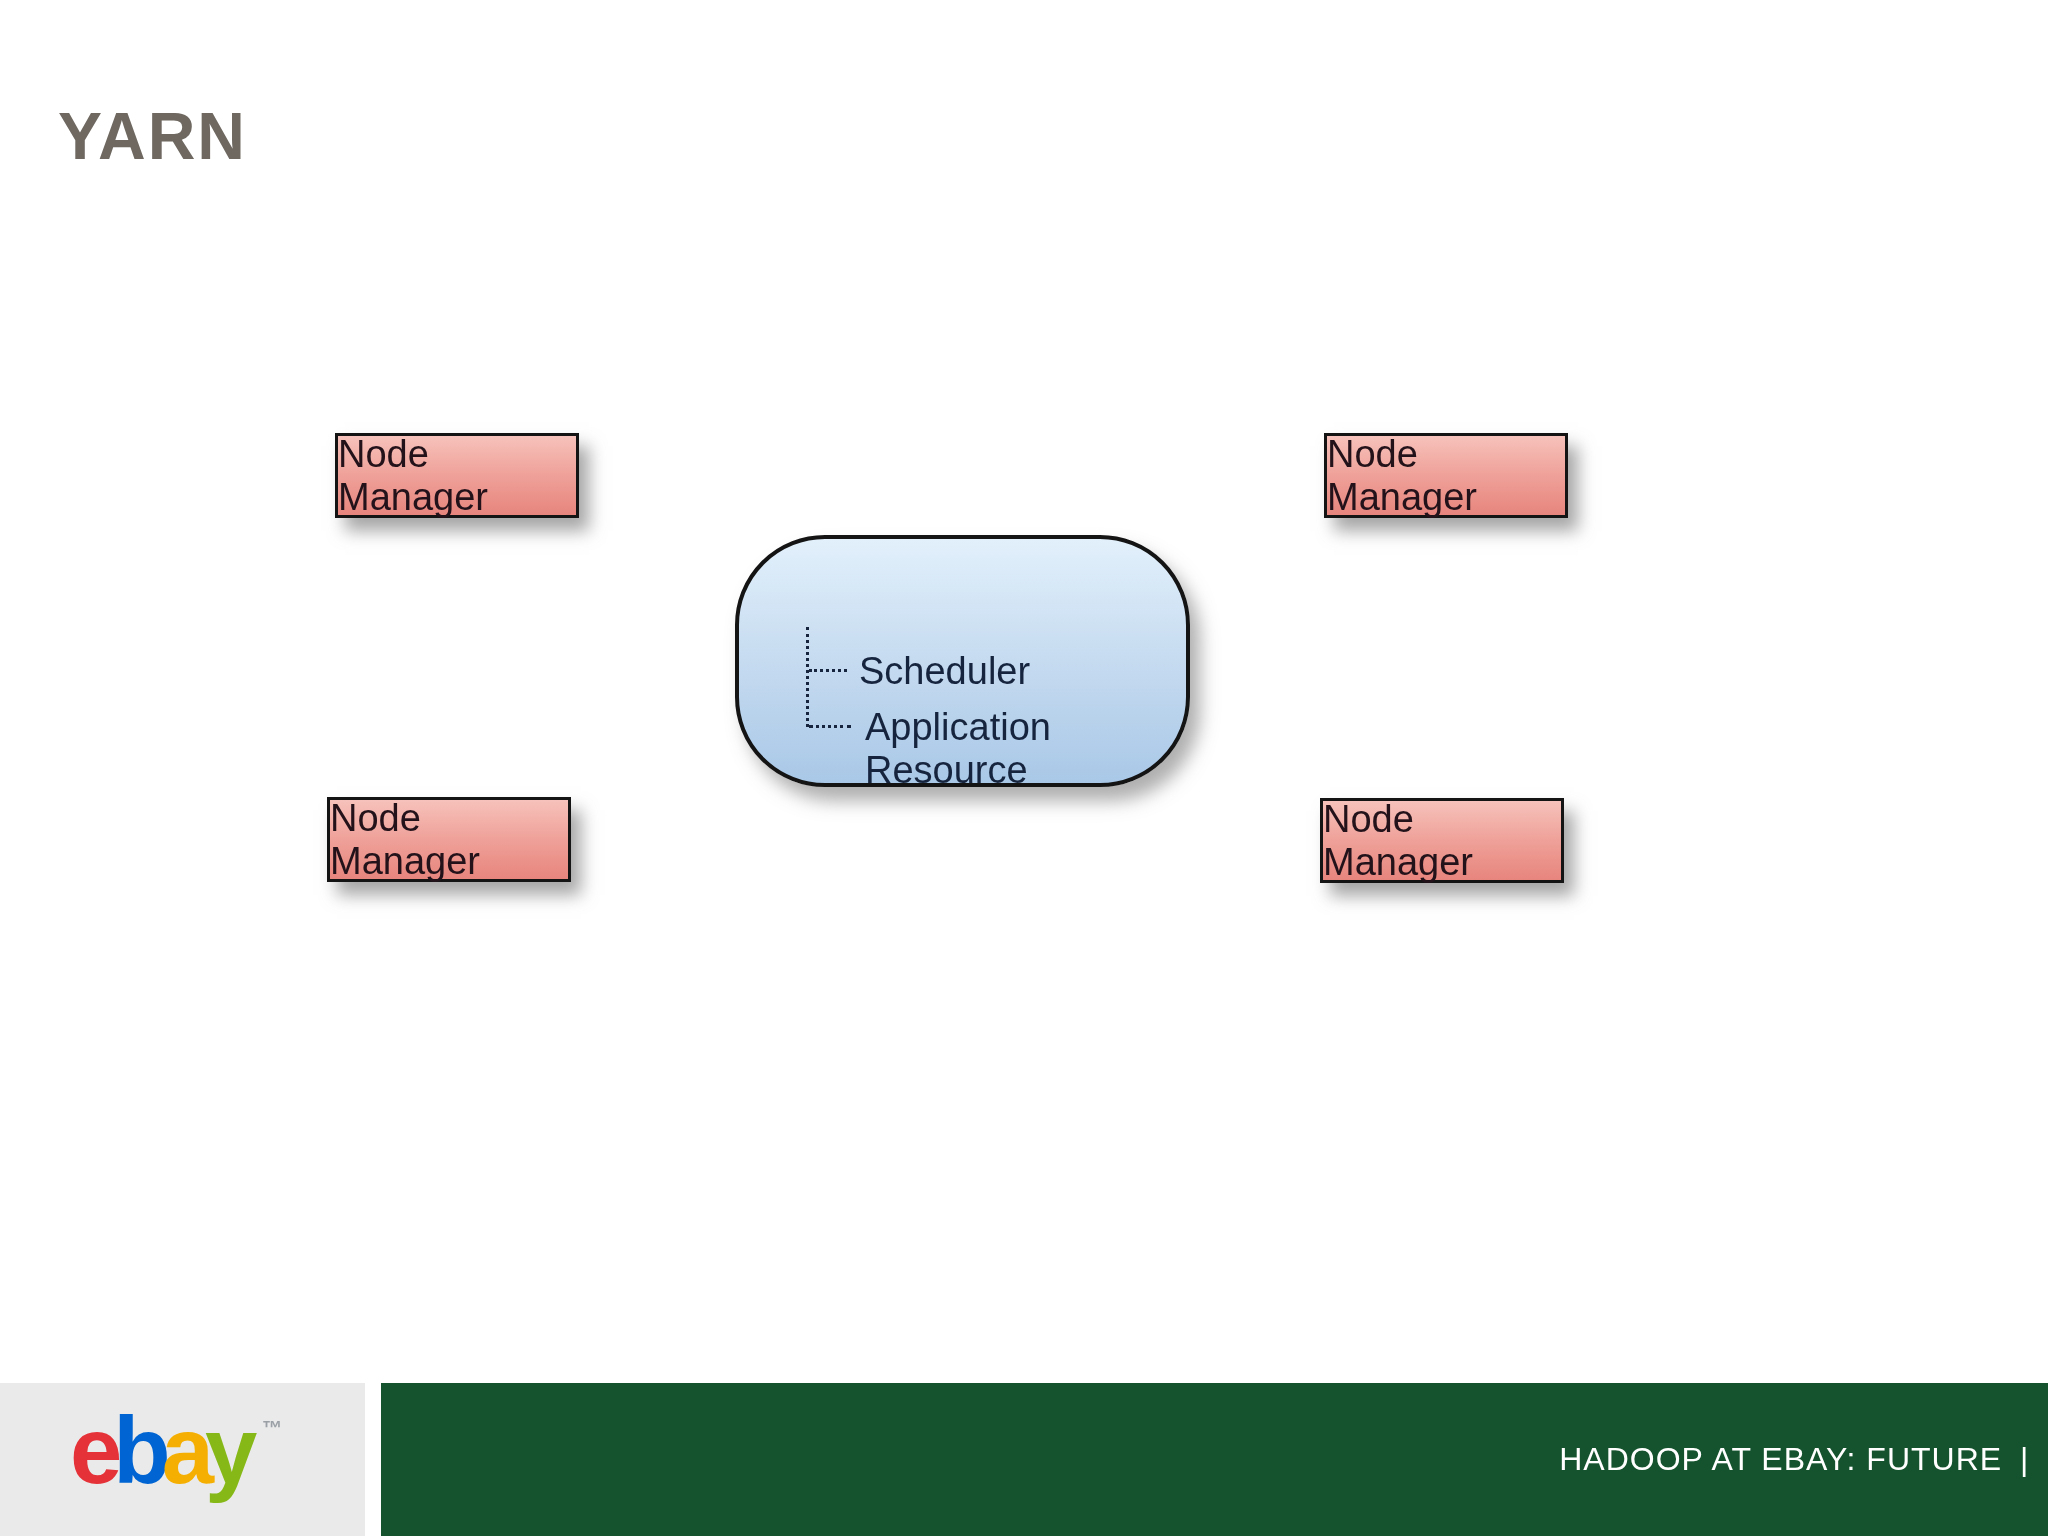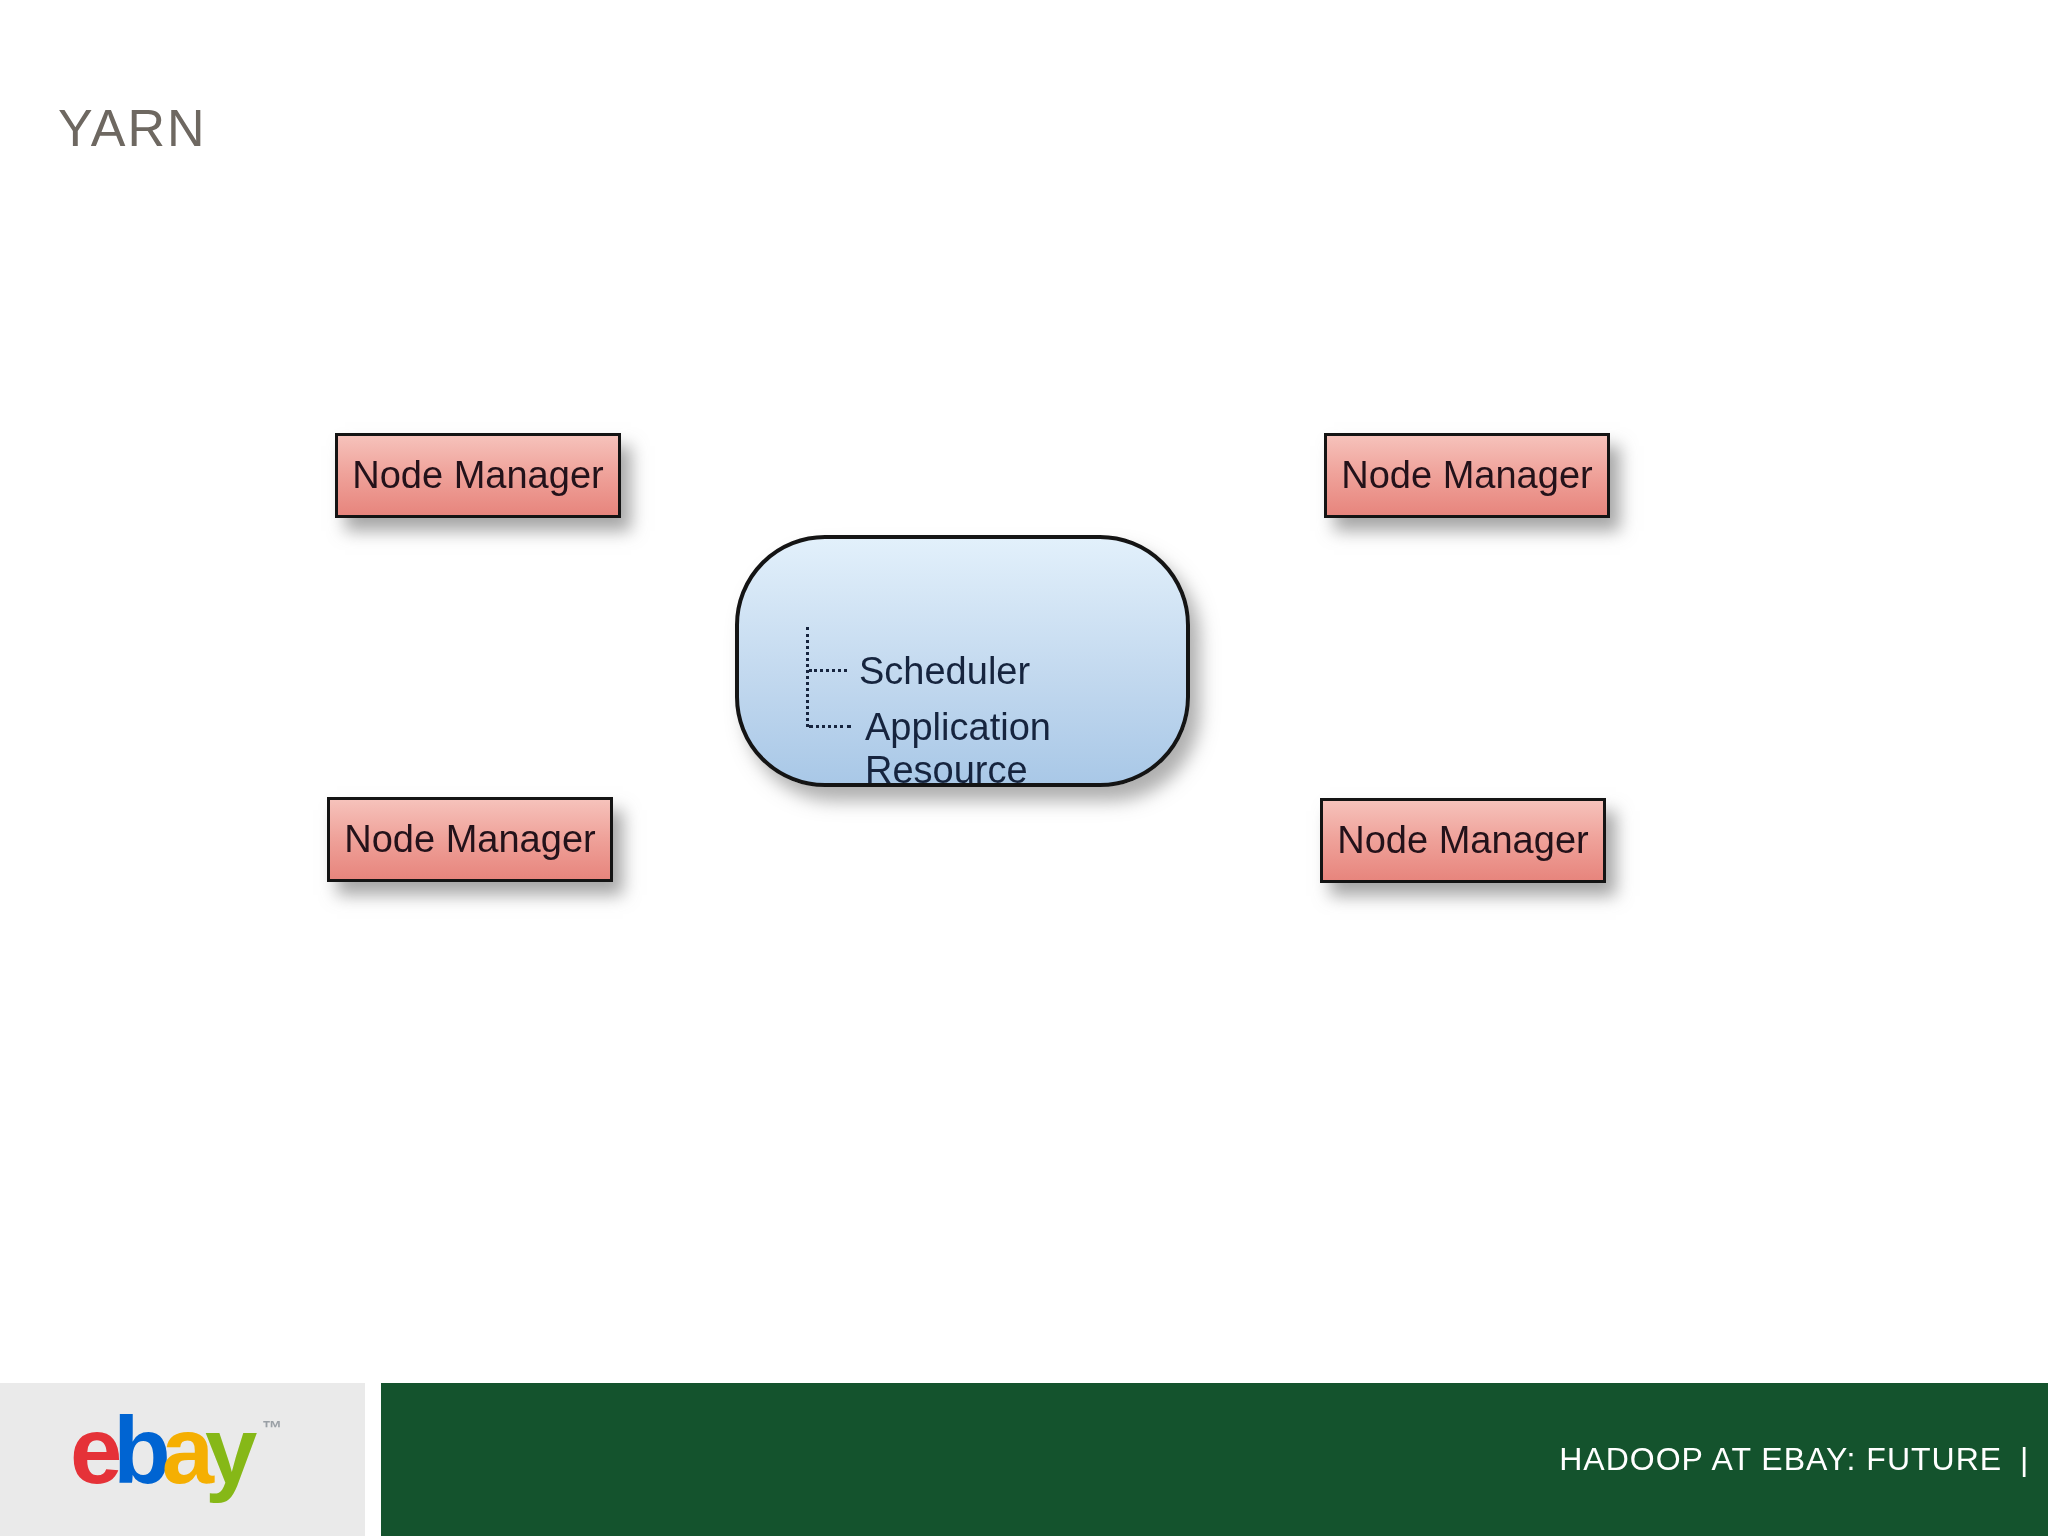--- a/index.html
+++ b/index.html
@@ -7,27 +7,27 @@
   body {
     position:relative;
     background:#ffffff;
     font-family:"Liberation Sans","DejaVu Sans",sans-serif;
     overflow:hidden;
   }
 
   
   .slide-title {
     position:absolute; left:58px; top:98px;
-    font-size:52px; font-weight:400; letter-spacing:2px;
+    font-size:66px; font-weight:700; letter-spacing:2px;
     color:#6e6861;
   }
 
   
   .nm {
-    position:absolute; width:286px; height:85px;
+    position:absolute; width:244px; height:85px;
     display:flex; align-items:center; justify-content:center;
     background:linear-gradient(180deg,#f6c2bb 0%, #efa29a 48%, #e7857d 100%);
     border:3px solid #141414;
     box-shadow:10px 13px 16px rgba(95,95,95,.55);
     font-size:38px; color:#23121a;
   }
   .nm-tl { left:335px;  top:433px; }
   .nm-tr { left:1324px; top:433px; }
   .nm-bl { left:327px;  top:797px; }
   .nm-br { left:1320px; top:798px; }

